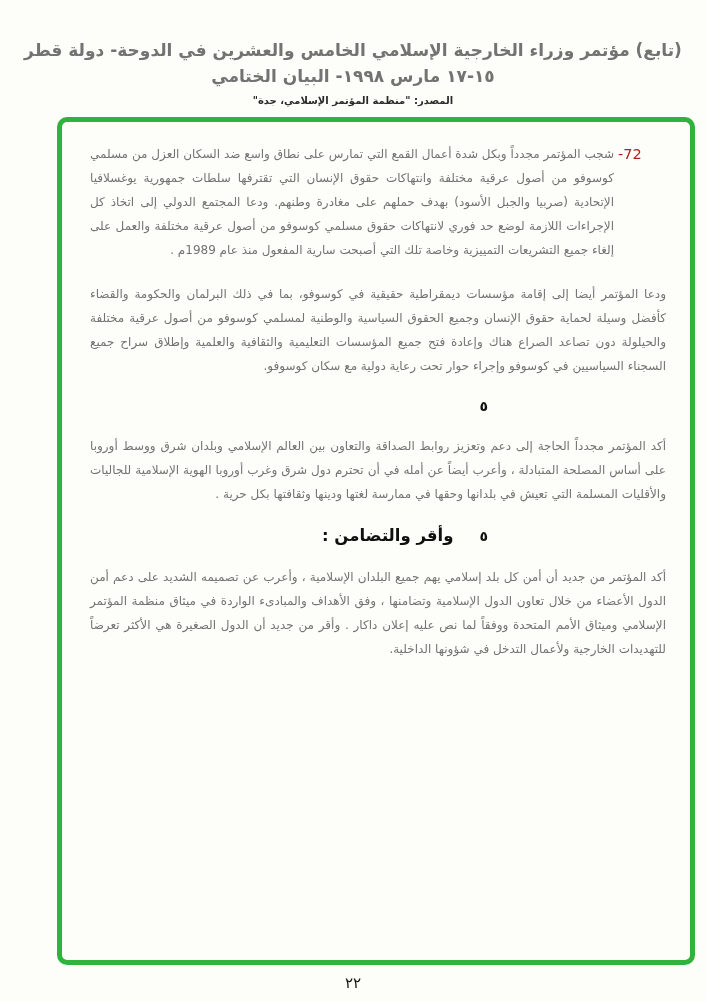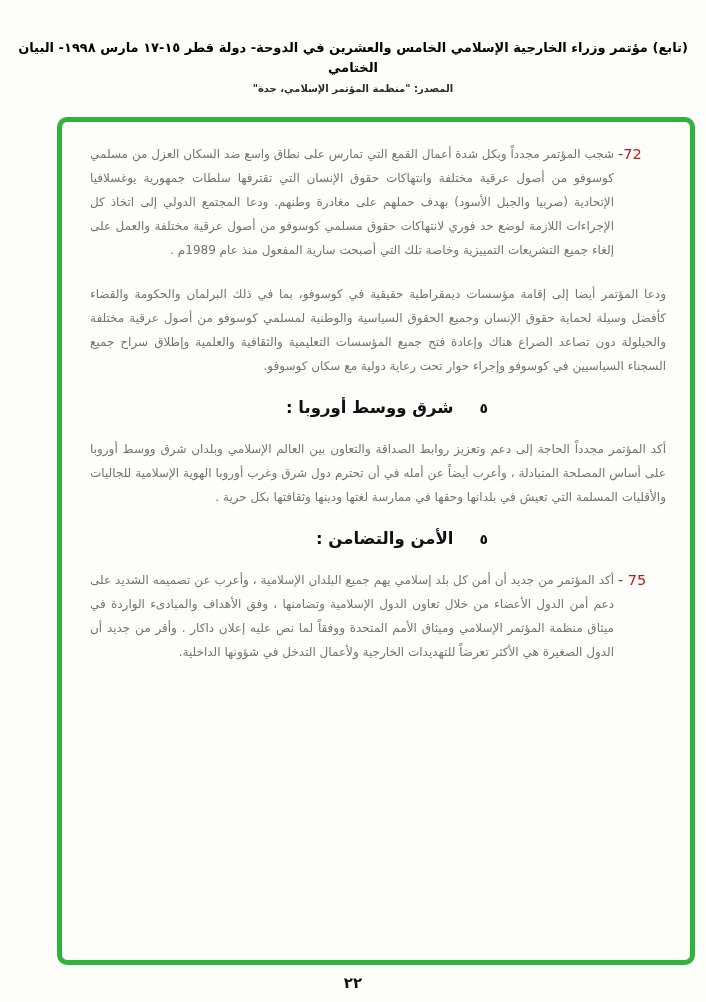--- a/index.html
+++ b/index.html
@@ -15,23 +15,23 @@
     overflow: hidden;
   }
   .doc-header {
     position: absolute;
     top: 38px;
     left: 0;
     right: 0;
     text-align: center;
   }
   .doc-header .title {
-    font-size: 13px;
+    font-size: 17px;
     font-weight: bold;
-    color: #000000;
+    color: #737373;
     letter-spacing: 0;
     line-height: 1.5;
     padding: 0 14px;
   }
   .doc-header .source {
     margin-top: 6px;
     font-size: 10px;
     font-weight: bold;
     color: #2a2a2a;
   }
@@ -87,21 +87,21 @@
     font-size: 14px;
     font-weight: bold;
   }
   .page-number {
     position: absolute;
     bottom: 10px;
     left: 0;
     right: 0;
     text-align: center;
     font-size: 15px;
-    font-weight: bold;
+    font-weight: normal;
     color: #111;
   }
 </style>
 </head>
 <body>
 
 <div class="page">
 
   <div class="doc-header">
     <div class="title">(تابع) مؤتمر وزراء الخارجية الإسلامي الخامس والعشرين في الدوحة- دولة قطر ١٥-١٧ مارس ١٩٩٨- البيان الختامي</div>
@@ -114,34 +114,32 @@
       <div class="para-num">-72</div>
       <div class="para-text">شجب المؤتمر مجدداً وبكل شدة أعمال القمع التي تمارس على نطاق واسع ضد السكان العزل من مسلمي كوسوفو من أصول عرقية مختلفة وانتهاكات حقوق الإنسان التي تقترفها سلطات جمهورية يوغسلافيا الإتحادية (صربيا والجبل الأسود) بهدف حملهم على مغادرة وطنهم. ودعا المجتمع الدولي إلى اتخاذ كل الإجراءات اللازمة لوضع حد فوري لانتهاكات حقوق مسلمي كوسوفو من أصول عرقية مختلفة والعمل على إلغاء جميع التشريعات التمييزية وخاصة تلك التي أصبحت سارية المفعول منذ عام 1989م .</div>
     </div>
 
     <div class="para">
       <div class="para-text">ودعا المؤتمر أيضا إلى إقامة مؤسسات ديمقراطية حقيقية في كوسوفو، بما في ذلك البرلمان والحكومة والقضاء كأفضل وسيلة لحماية حقوق الإنسان وجميع الحقوق السياسية والوطنية لمسلمي كوسوفو من أصول عرقية مختلفة والحيلولة دون تصاعد الصراع هناك وإعادة فتح جميع المؤسسات التعليمية والثقافية والعلمية وإطلاق سراح جميع السجناء السياسيين في كوسوفو وإجراء حوار تحت رعاية دولية مع سكان كوسوفو.</div>
     </div>
 
     <div class="section-heading">
       <span class="bullet">٥</span>
-      <span class="heading-text">شرق ووسط أوروبا :</span>
     </div>
 
     <div class="para">
       <div class="para-text">أكد المؤتمر مجدداً الحاجة إلى دعم وتعزيز روابط الصداقة والتعاون بين العالم الإسلامي وبلدان شرق ووسط أوروبا على أساس المصلحة المتبادلة ، وأعرب أيضاً عن أمله في أن تحترم دول شرق وغرب أوروبا الهوية الإسلامية للجاليات والأقليات المسلمة التي تعيش في بلدانها وحقها في ممارسة لغتها ودينها وثقافتها بكل حرية .</div>
     </div>
 
     <div class="section-heading">
       <span class="bullet">٥</span>
-      <span class="heading-text">الأمن والتضامن :</span>
+      <span class="heading-text">وأقر والتضامن :</span>
     </div>
 
     <div class="para">
-      <div class="para-num">- 75</div>
       <div class="para-text">أكد المؤتمر من جديد أن أمن كل بلد إسلامي يهم جميع البلدان الإسلامية ، وأعرب عن تصميمه الشديد على دعم أمن الدول الأعضاء من خلال تعاون الدول الإسلامية وتضامنها ، وفق الأهداف والمبادىء الواردة في ميثاق منظمة المؤتمر الإسلامي وميثاق الأمم المتحدة ووفقاً لما نص عليه إعلان داكار . وأقر من جديد أن الدول الصغيرة هي الأكثر تعرضاً للتهديدات الخارجية ولأعمال التدخل في شؤونها الداخلية.</div>
     </div>
 
   </div>
 
   <div class="page-number">٢٢</div>
 
 </div>
 
 </body></html>

